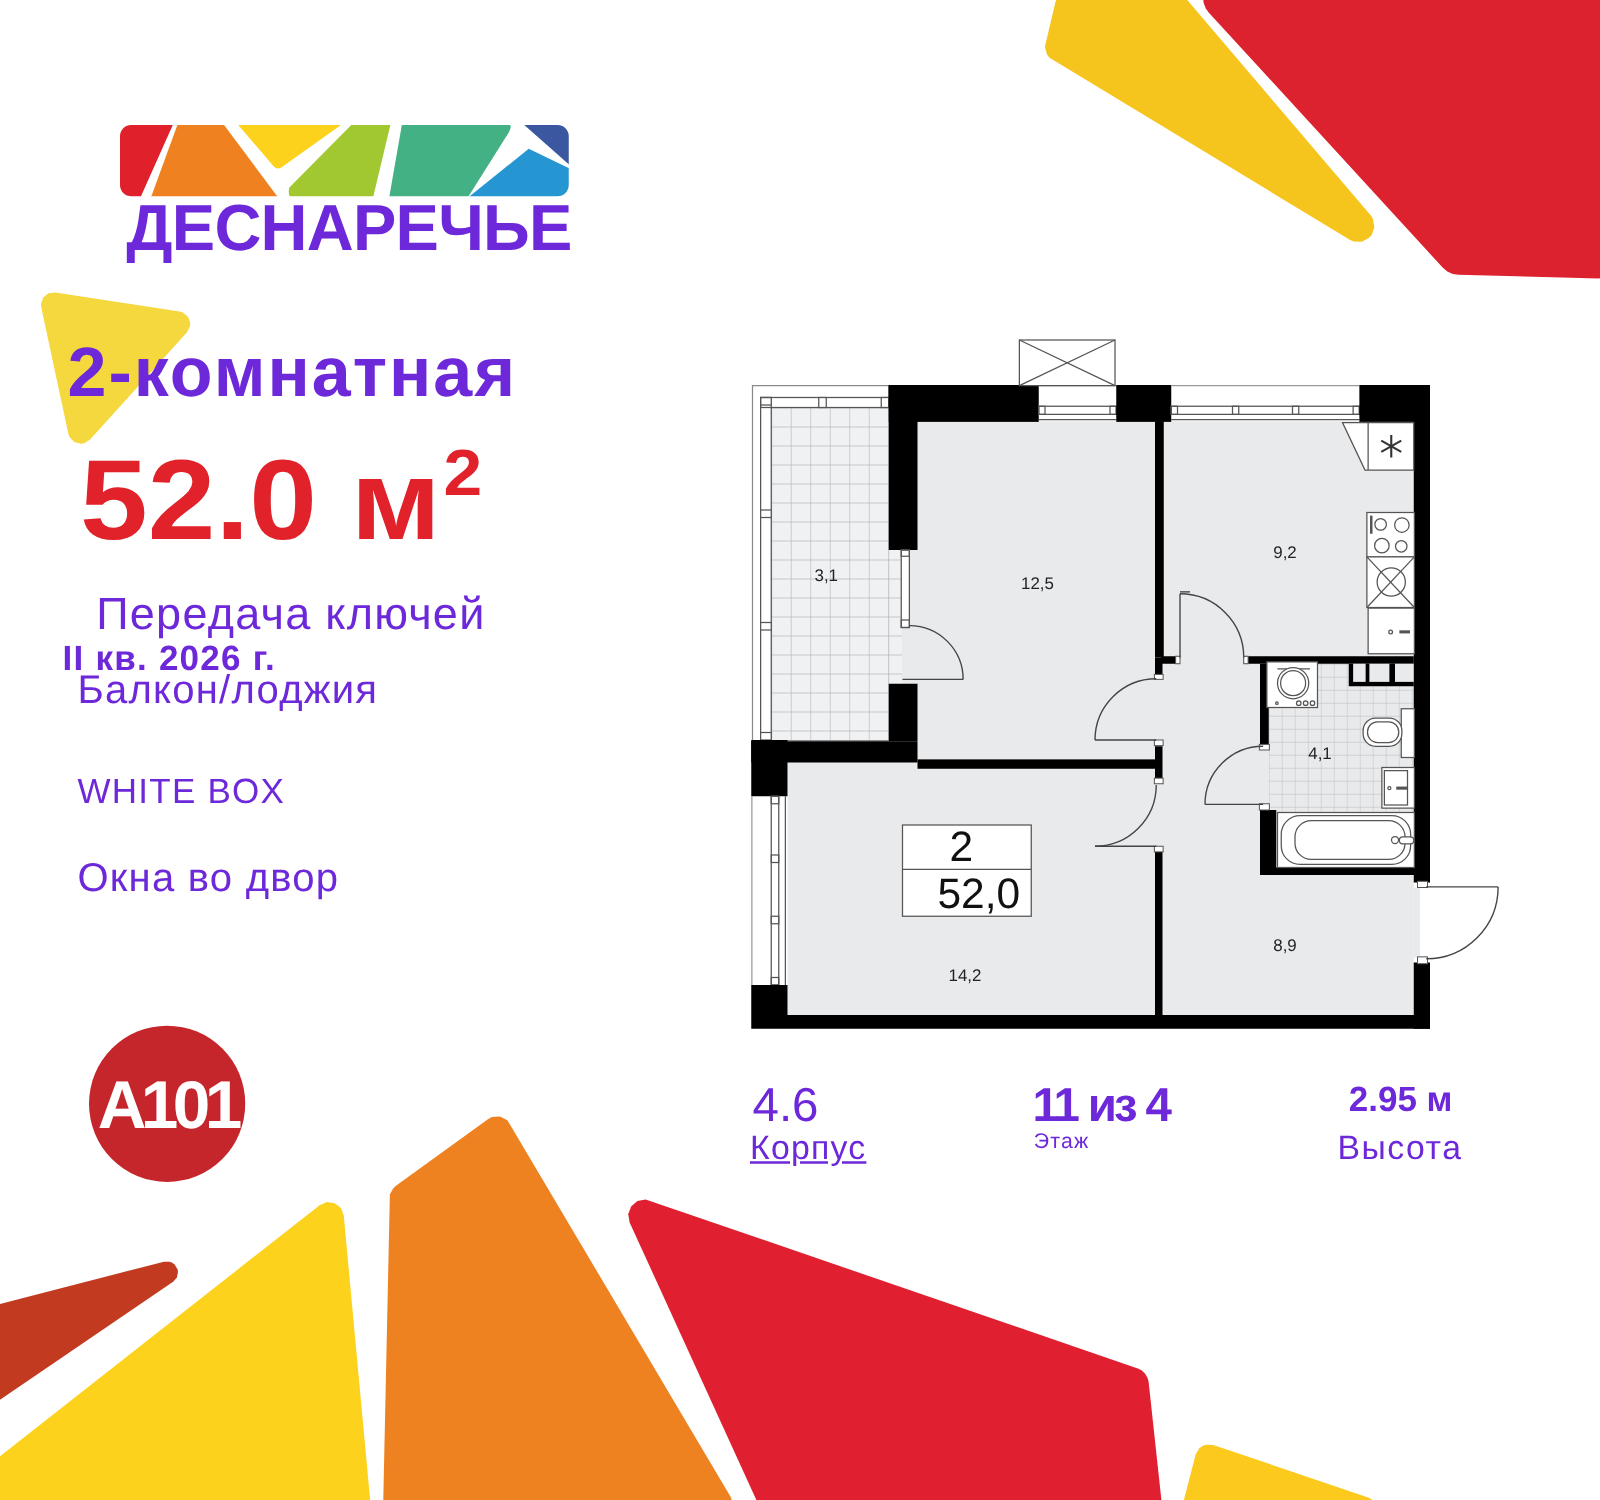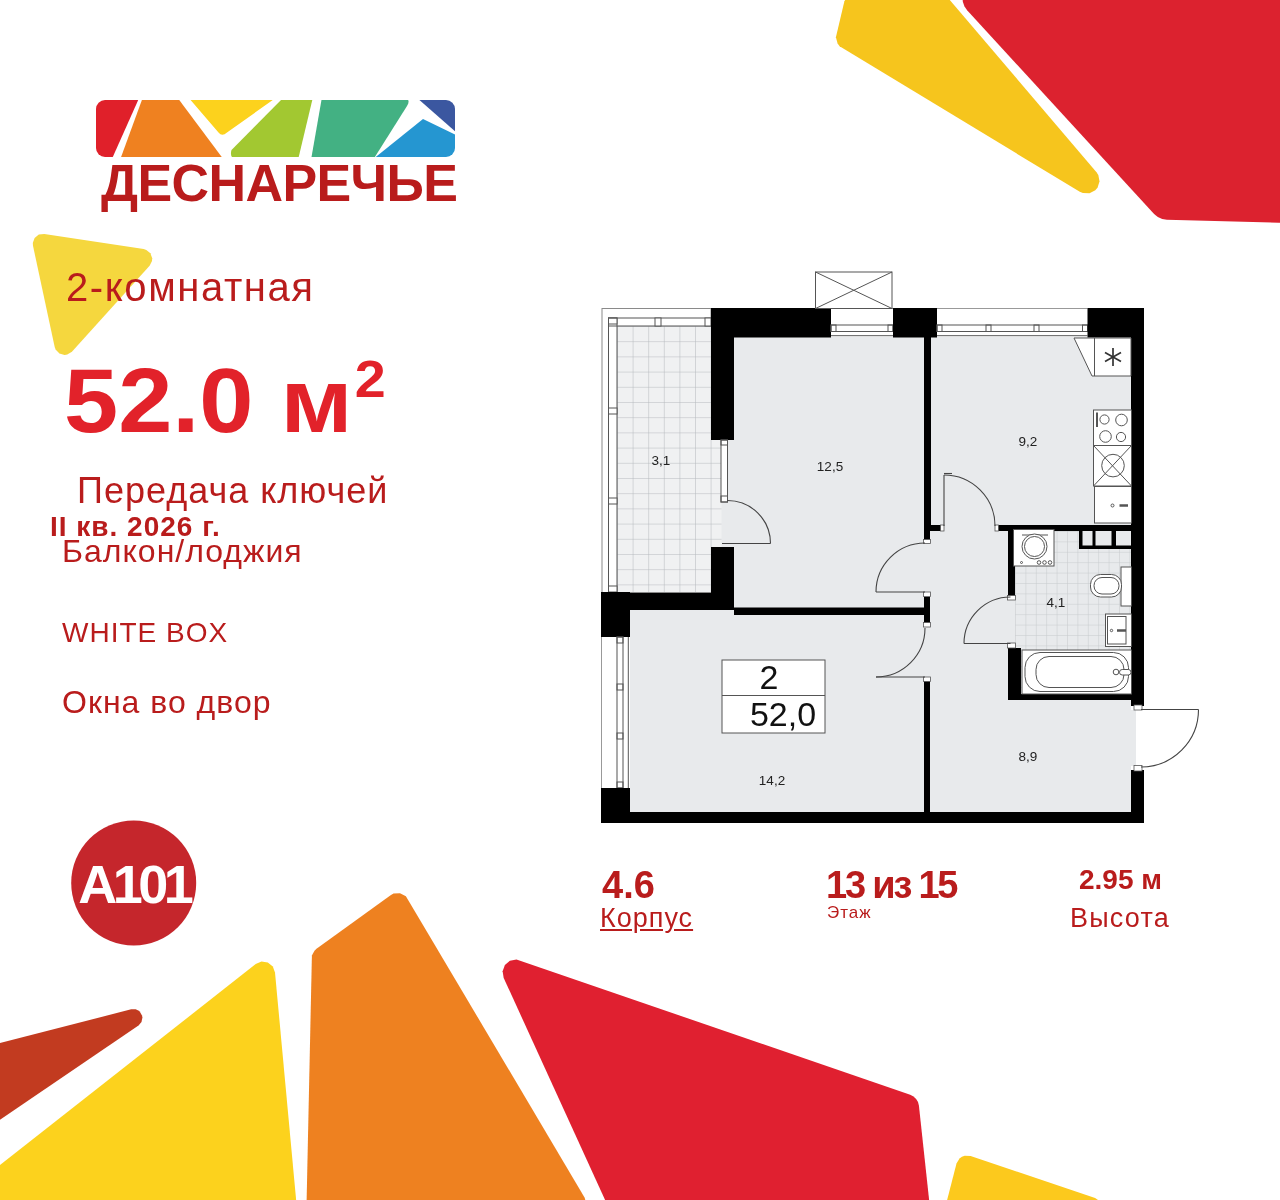--- a/index.html
+++ b/index.html
@@ -1,19 +1,19 @@
 <!DOCTYPE html>
 <html><head>
 <meta charset="utf-8">
 <style>
   html,body{margin:0;padding:0;}
   body{width:1280px;height:1200px;position:relative;overflow:hidden;background:#fff;
        font-family:"Liberation Sans", sans-serif;}
   .abs{position:absolute;}
-  .navy{color:#b91c1c;}
+  .navy{color:#6d28d9;}
 </style>
 </head>
 <body>
 
 <svg class="abs" style="left:0;top:0" width="1280" height="1200" viewBox="0 0 1280 1200">
 
   <path d="M937.7,-7.4 L853.7,-8.2 L847.7,-4.7 L844.4,1.3 L835.9,37.3 L837.6,43.6 L839.6,46.2 L1079.8,191.8 L1082.9,193.1 L1089.5,193.3 L1095.3,190.2 L1097.5,187.7 L1099.5,181.5 L1098.3,175.0 L1096.5,172.2 L947.4,-2.8 L944.7,-5.2 L941.4,-6.8 Z" fill="#f6c51d"></path>
 
   <path d="M980.7,-19.9 L976.1,-19.4 L971.7,-17.7 L968.0,-15.0 L965.1,-11.3 L963.2,-7.1 L962.4,-2.5 L962.9,2.1 L964.5,6.5 L967.1,10.2 L1154.1,214.0 L1157.8,217.1 L1162.2,219.1 L1166.9,219.8 L1278.8,222.8 L1283.5,222.3 L1288.0,220.5 L1291.8,217.7 L1294.8,213.9 L1296.6,209.5 L1297.3,204.8 L1297.3,2.5 L1296.7,-2.2 L1294.9,-6.5 L1292.1,-10.2 L1288.4,-13.0 L1284.1,-14.9 L1279.5,-15.5 Z" fill="#dc222f"></path>
 
@@ -51,38 +51,38 @@
     <polygon points="423,119 458,136 458,160 372,160" fill="#2596d1"></polygon>
   </g>
 </svg>
 
 <div class="abs navy" style="left:101px;top:153px;font-size:52px;font-weight:bold;letter-spacing:-0.6px;">ДЕСНАРЕЧЬЕ</div>
 
 <svg class="abs" style="left:0;top:0" width="1280" height="1200" viewBox="0 0 1280 1200">
   <path d="M44.3,233.9 L38.8,234.5 L34.6,237.9 L32.8,243.1 L33.0,245.8 L54.7,347.1 L55.6,349.6 L59.4,353.6 L64.6,355.0 L67.3,354.6 L71.9,351.7 L149.6,265.7 L152.0,261.0 L152.2,258.3 L150.4,253.3 L146.3,249.9 L143.7,249.1 Z" fill="#f5d73e"></path>
 </svg>
 
-<div class="abs navy" style="left:66px;top:265px;font-size:40px;letter-spacing:1.6px;">2-комнатная</div>
+<div class="abs navy" style="left:54px;top:265px;font-size:56px;letter-spacing:1.6px;font-weight:bold;">2-комнатная</div>
 
 <div class="abs" style="left:64px;top:349px;font-size:91px;font-weight:bold;color:#e2222a;transform:scaleX(1.07);transform-origin:left top;">52.0 м<span style="font-size:52px;vertical-align:35px;margin-left:2px;">2</span></div>
 
 <div class="abs navy" style="left:77px;top:470px;font-size:36px;letter-spacing:1px;">Передача ключей</div>
 <div class="abs navy" style="left:50px;top:511px;font-size:28px;letter-spacing:1px;font-weight:bold;">II кв. 2026 г.</div>
 <div class="abs navy" style="left:62px;top:533px;font-size:32px;letter-spacing:1px;">Балкон/лоджия</div>
 <div class="abs navy" style="left:62px;top:617px;font-size:28px;letter-spacing:1px;">WHITE BOX</div>
 <div class="abs navy" style="left:62px;top:668px;font-size:32px;letter-spacing:1px;margin-top:16px;">Окна во двор</div>
 
 <svg class="abs" style="left:0;top:0" width="1280" height="1200" viewBox="0 0 1280 1200">
   <circle cx="133.7" cy="883" r="62.5" fill="#c5262c"></circle>
   <text x="133.7" y="902.5" font-size="54" font-weight="bold" fill="#fff" text-anchor="middle" letter-spacing="-4.5">А101</text>
 </svg>
 
-<div class="abs navy" style="left:602px;top:864px;font-size:38px;font-weight:bold;">4.6</div>
+<div class="abs navy" style="left:602px;top:864px;font-size:38px;font-weight:normal;">4.6</div>
 <div class="abs navy" style="left:600px;top:903px;font-size:27px;letter-spacing:1px;text-decoration:underline;">Корпус</div>
-<div class="abs navy" style="left:826px;top:864px;font-size:38px;font-weight:bold;letter-spacing:-2.2px;">13 из 15</div>
+<div class="abs navy" style="left:826px;top:864px;font-size:38px;font-weight:bold;letter-spacing:-2.2px;">11 из 4</div>
 <div class="abs navy" style="left:827px;top:903px;font-size:17px;letter-spacing:1px;">Этаж</div>
 <div class="abs navy" style="left:1079px;top:864px;font-size:28px;font-weight:bold;">2.95 м</div>
 <div class="abs navy" style="left:1070px;top:903px;font-size:27px;letter-spacing:1.2px;">Высота</div>
 
 <svg id="plan" class="abs" style="left:560px;top:260px" width="700" height="600" viewBox="560 260 700 600" font-family="Liberation Sans, sans-serif">
   <defs>
     <pattern id="hatch" width="15.6" height="15.2" patternUnits="userSpaceOnUse" x="617" y="326">
       <rect width="15.6" height="15.2" fill="#f0f1f2"></rect>
       <path d="M0,0 H15.6 M0,0 V15.2" stroke="#b4b8bc" stroke-width="1"></path>
     </pattern>

